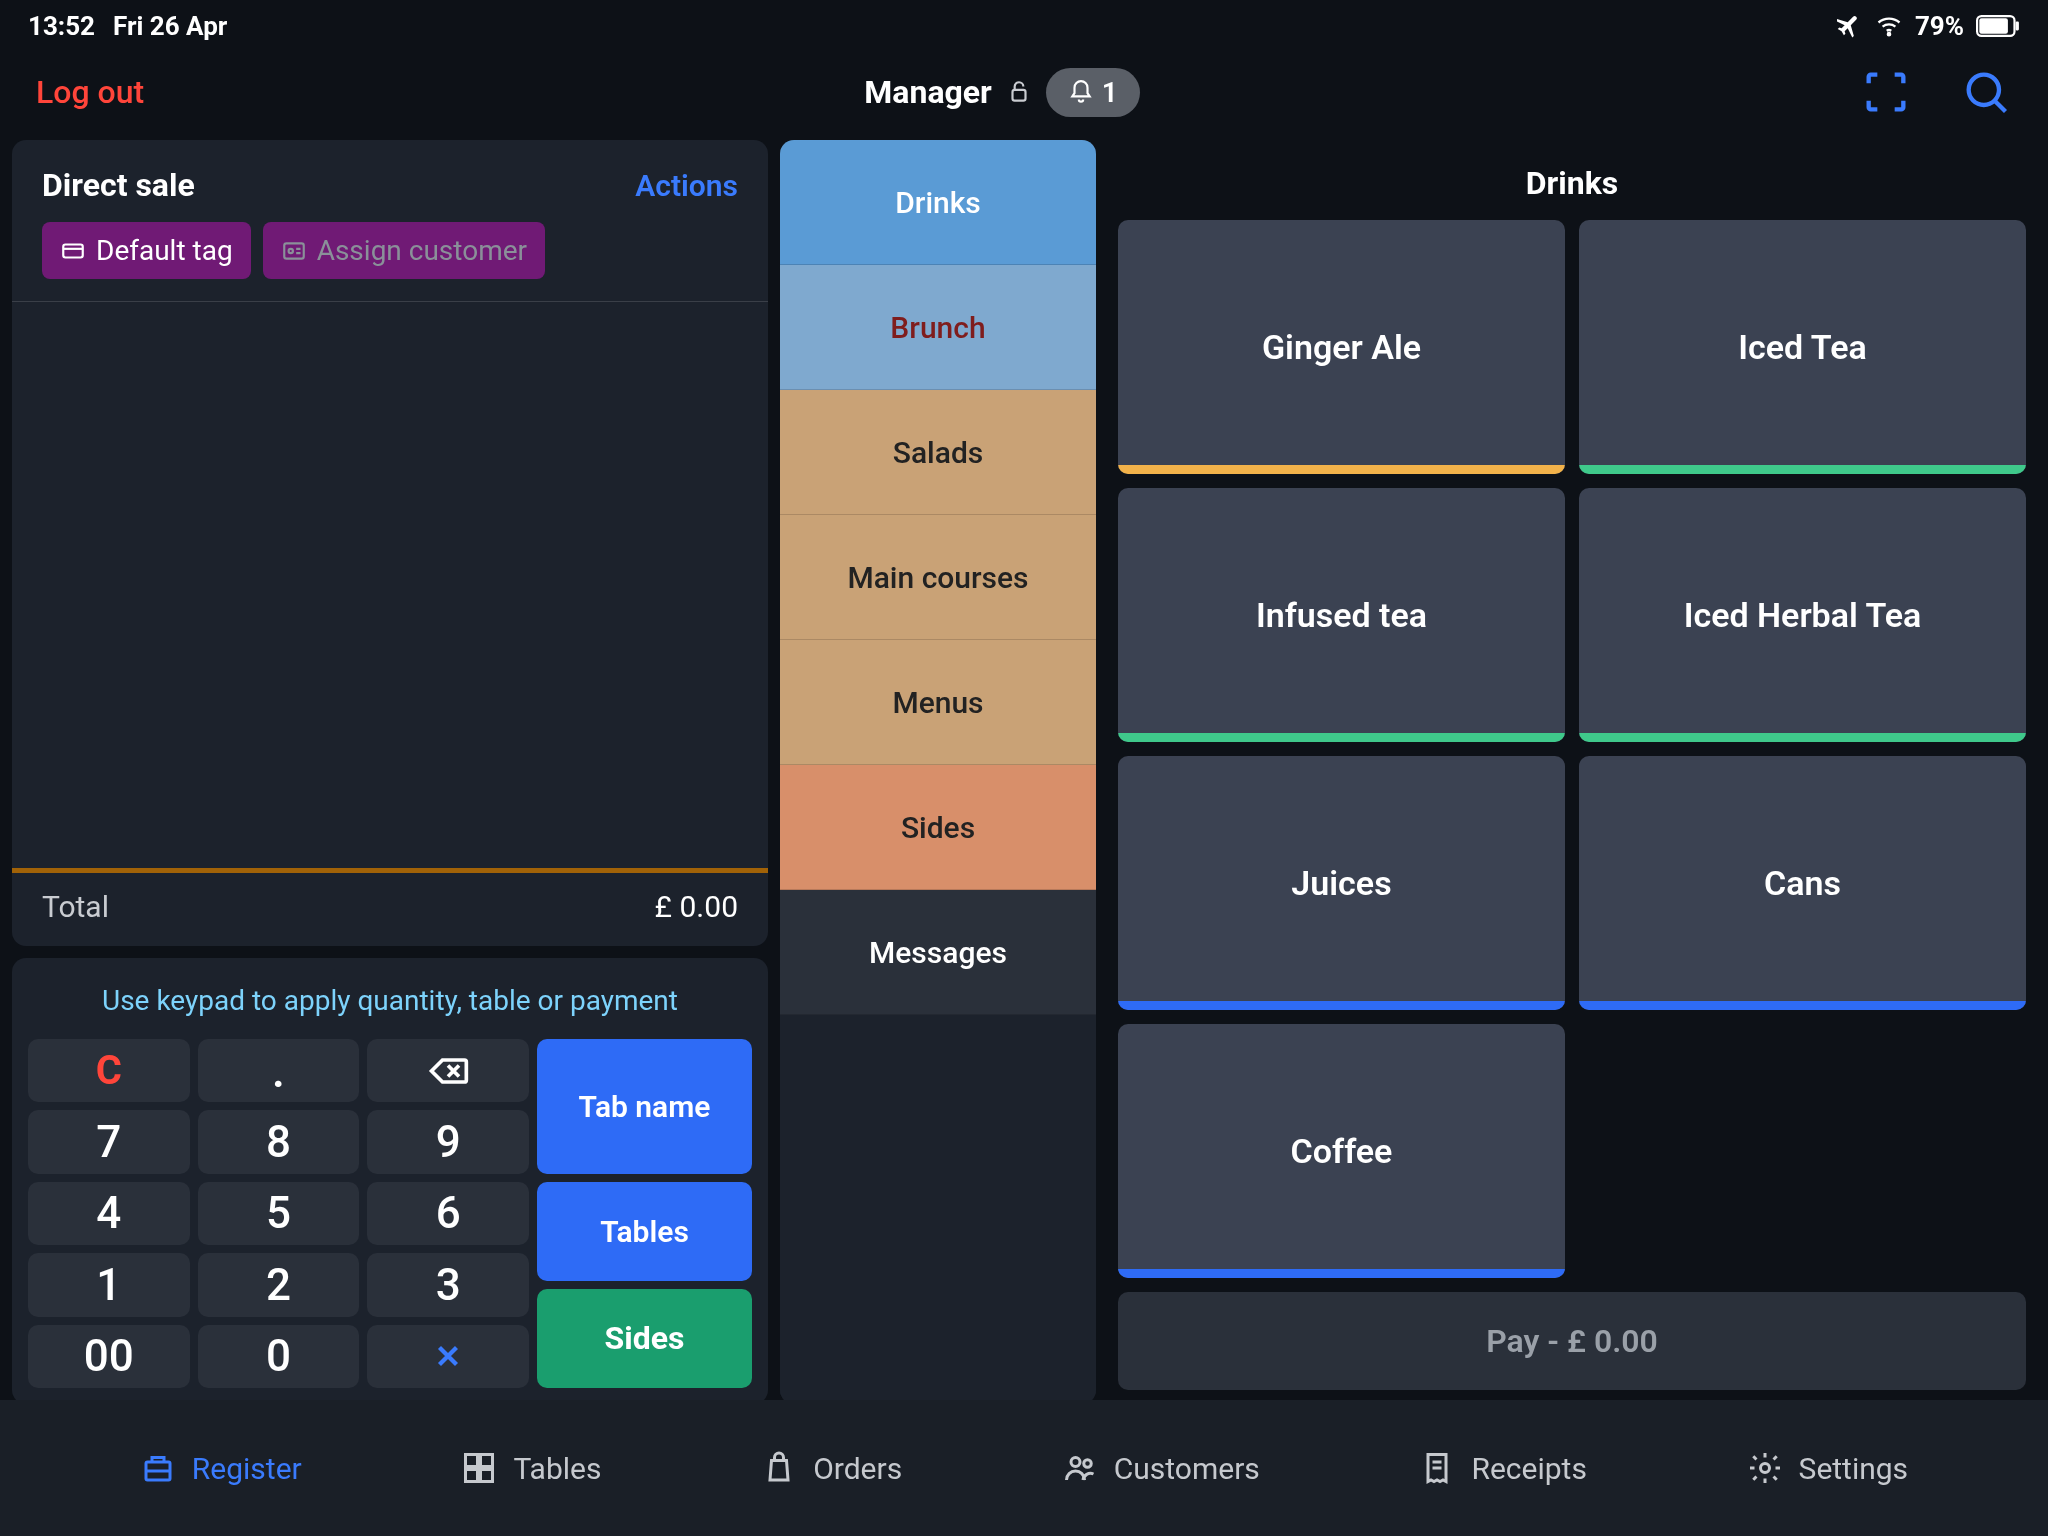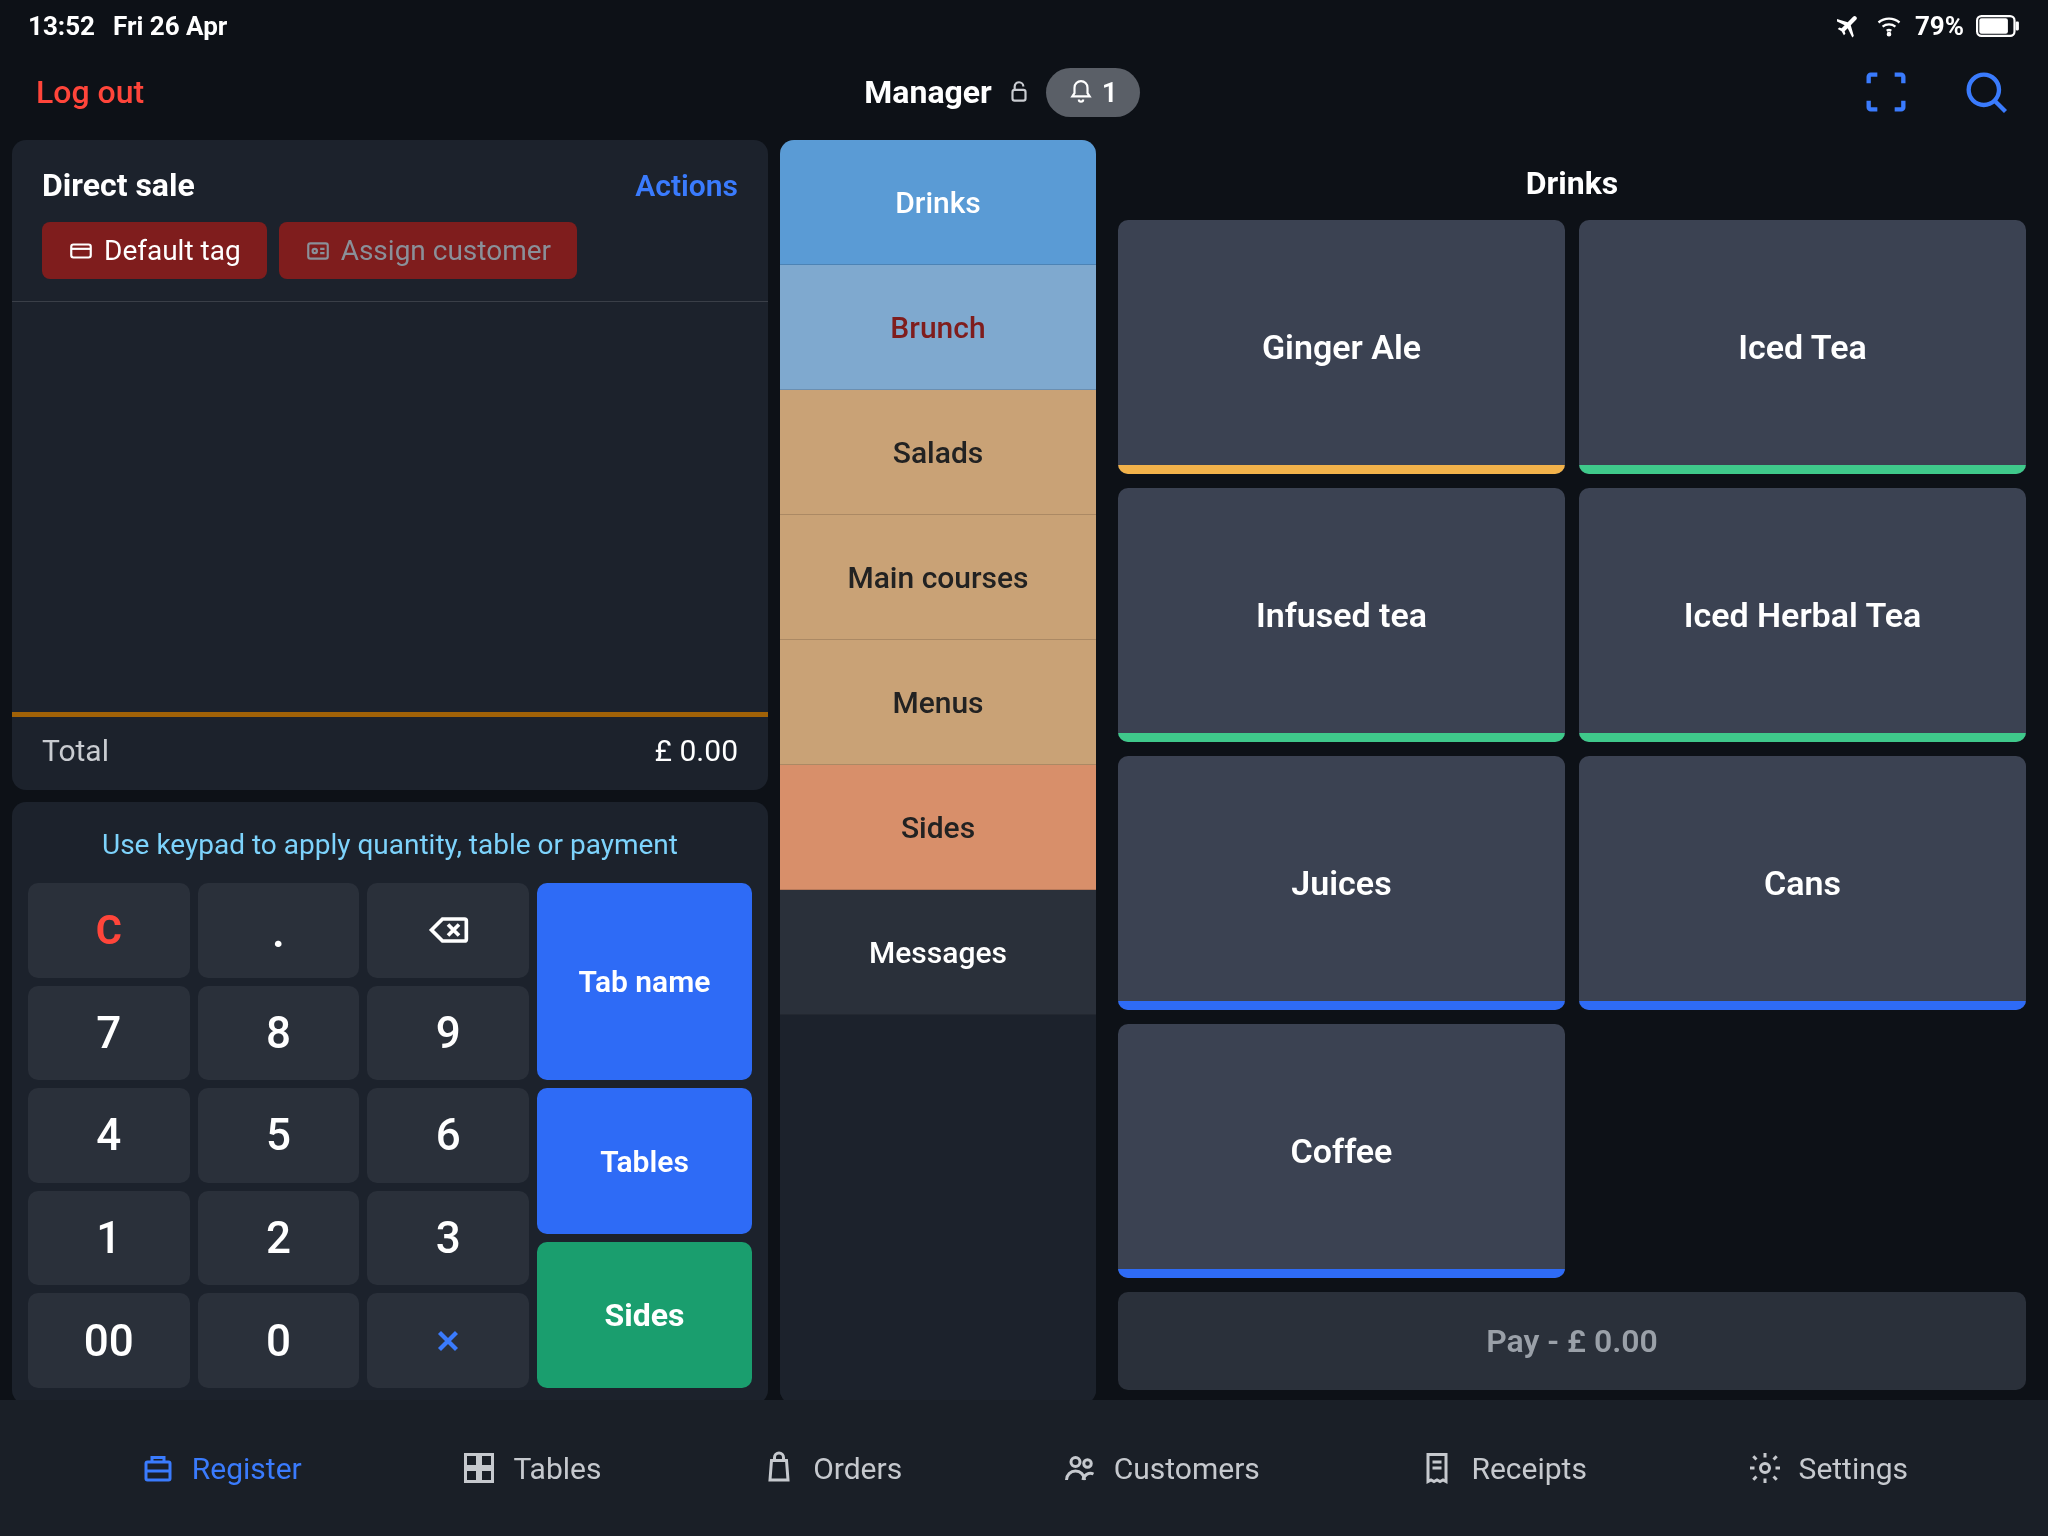--- a/index.html
+++ b/index.html
@@ -19,26 +19,26 @@
   .lock-icon svg { width: 26px; height: 26px; }
   .notif { display: flex; align-items: center; gap: 8px; background: #5a5f67; border-radius: 28px; padding: 8px 22px; font-size: 28px; font-weight: 600; }
   .header-right { display: flex; align-items: center; gap: 48px; }
   .scan-icon svg, .search-icon svg { width: 52px; height: 52px; }
 
   
   .main { display: grid; grid-template-columns: 756px 316px 1fr; gap: 12px; padding: 0 12px; height: 1264px; }
 
   
   .leftcol { display: flex; flex-direction: column; gap: 12px; }
-  .sale-panel { background: #1c222c; border-radius: 14px; height: 650px; display: flex; flex-direction: column; }
+  .sale-panel { background: #1c222c; border-radius: 14px; height: 806px; display: flex; flex-direction: column; }
   .sale-top { padding: 26px 30px 18px 30px; display: flex; align-items: center; justify-content: space-between; }
   .sale-title { font-size: 32px; font-weight: 700; }
   .actions { color: #3a7bfd; font-size: 30px; font-weight: 600; }
   .chips { display: flex; gap: 12px; padding: 0 30px 22px 30px; }
-  .chip { display: flex; align-items: center; gap: 10px; background: #7f1d1d; border-radius: 8px; padding: 12px 26px; font-size: 28px; }
+  .chip { display: flex; align-items: center; gap: 10px; background: #701a75; border-radius: 8px; padding: 12px 18px; font-size: 28px; }
   .chip.muted { color: #8a9099; }
   .sale-sep { border-top: 1px solid #3a3f48; margin: 0 0; }
   .sale-body { flex: 1; }
   .sale-total { border-top: 5px solid #a16207; display: flex; justify-content: space-between; padding: 16px 30px 22px 30px; font-size: 30px; }
   .sale-total .label { color: #c9ccd1; }
 
   .keypad-panel { background: #1c222c; border-radius: 14px; flex: 1; display: flex; flex-direction: column; padding: 16px; }
   .keypad-hint { text-align: center; color: #7dd3fc; font-size: 28px; padding: 10px 16px 22px 16px; }
   .keypad { flex: 1; display: grid; grid-template-columns: 1fr 1fr 1fr 1.33fr; grid-template-rows: repeat(5, 1fr); gap: 8px; }
   .key { background: #2a303a; border-radius: 10px; display: flex; align-items: center; justify-content: center; font-size: 44px; font-weight: 500; color: #fff; }

